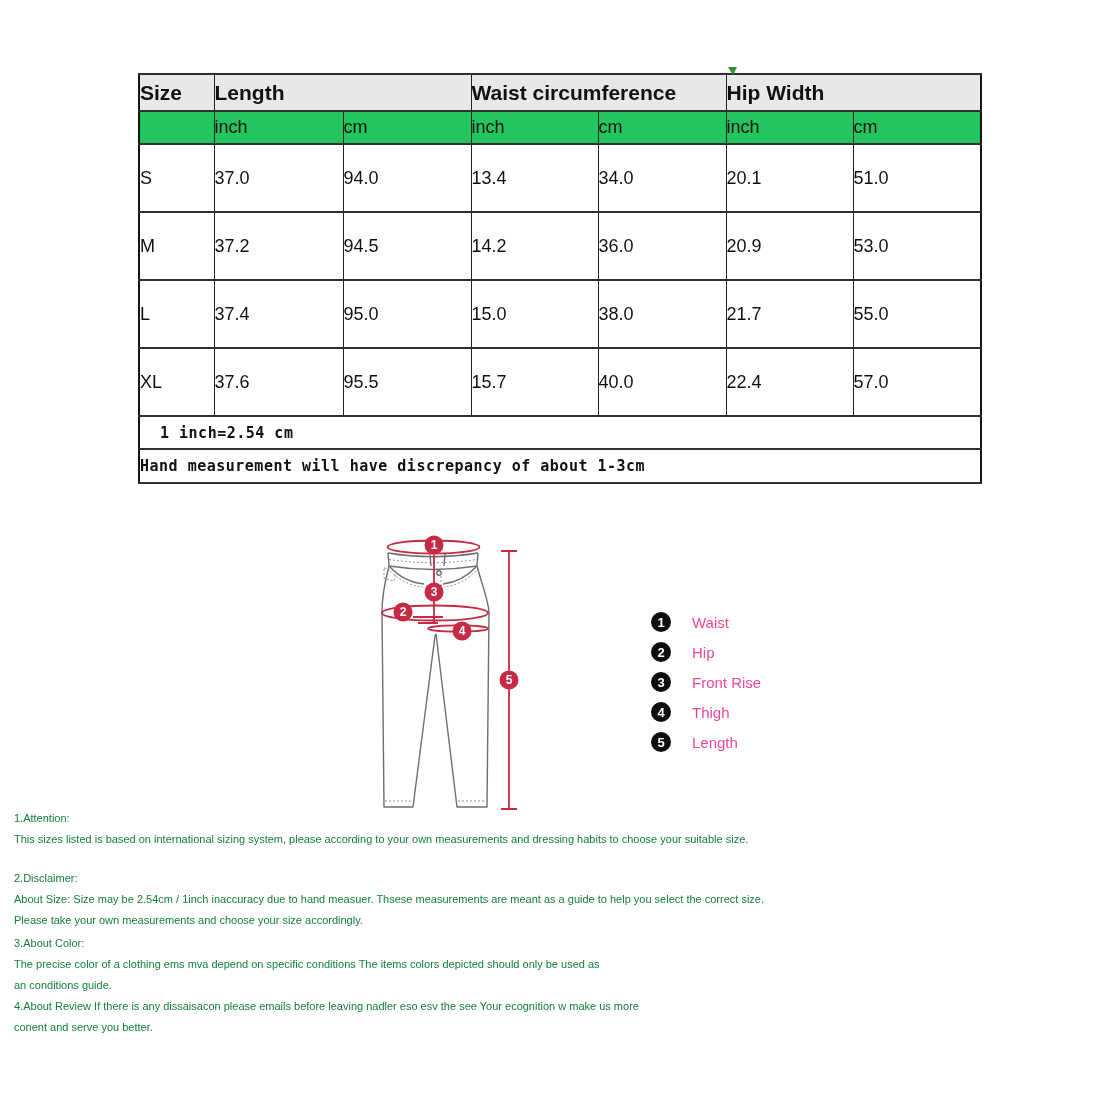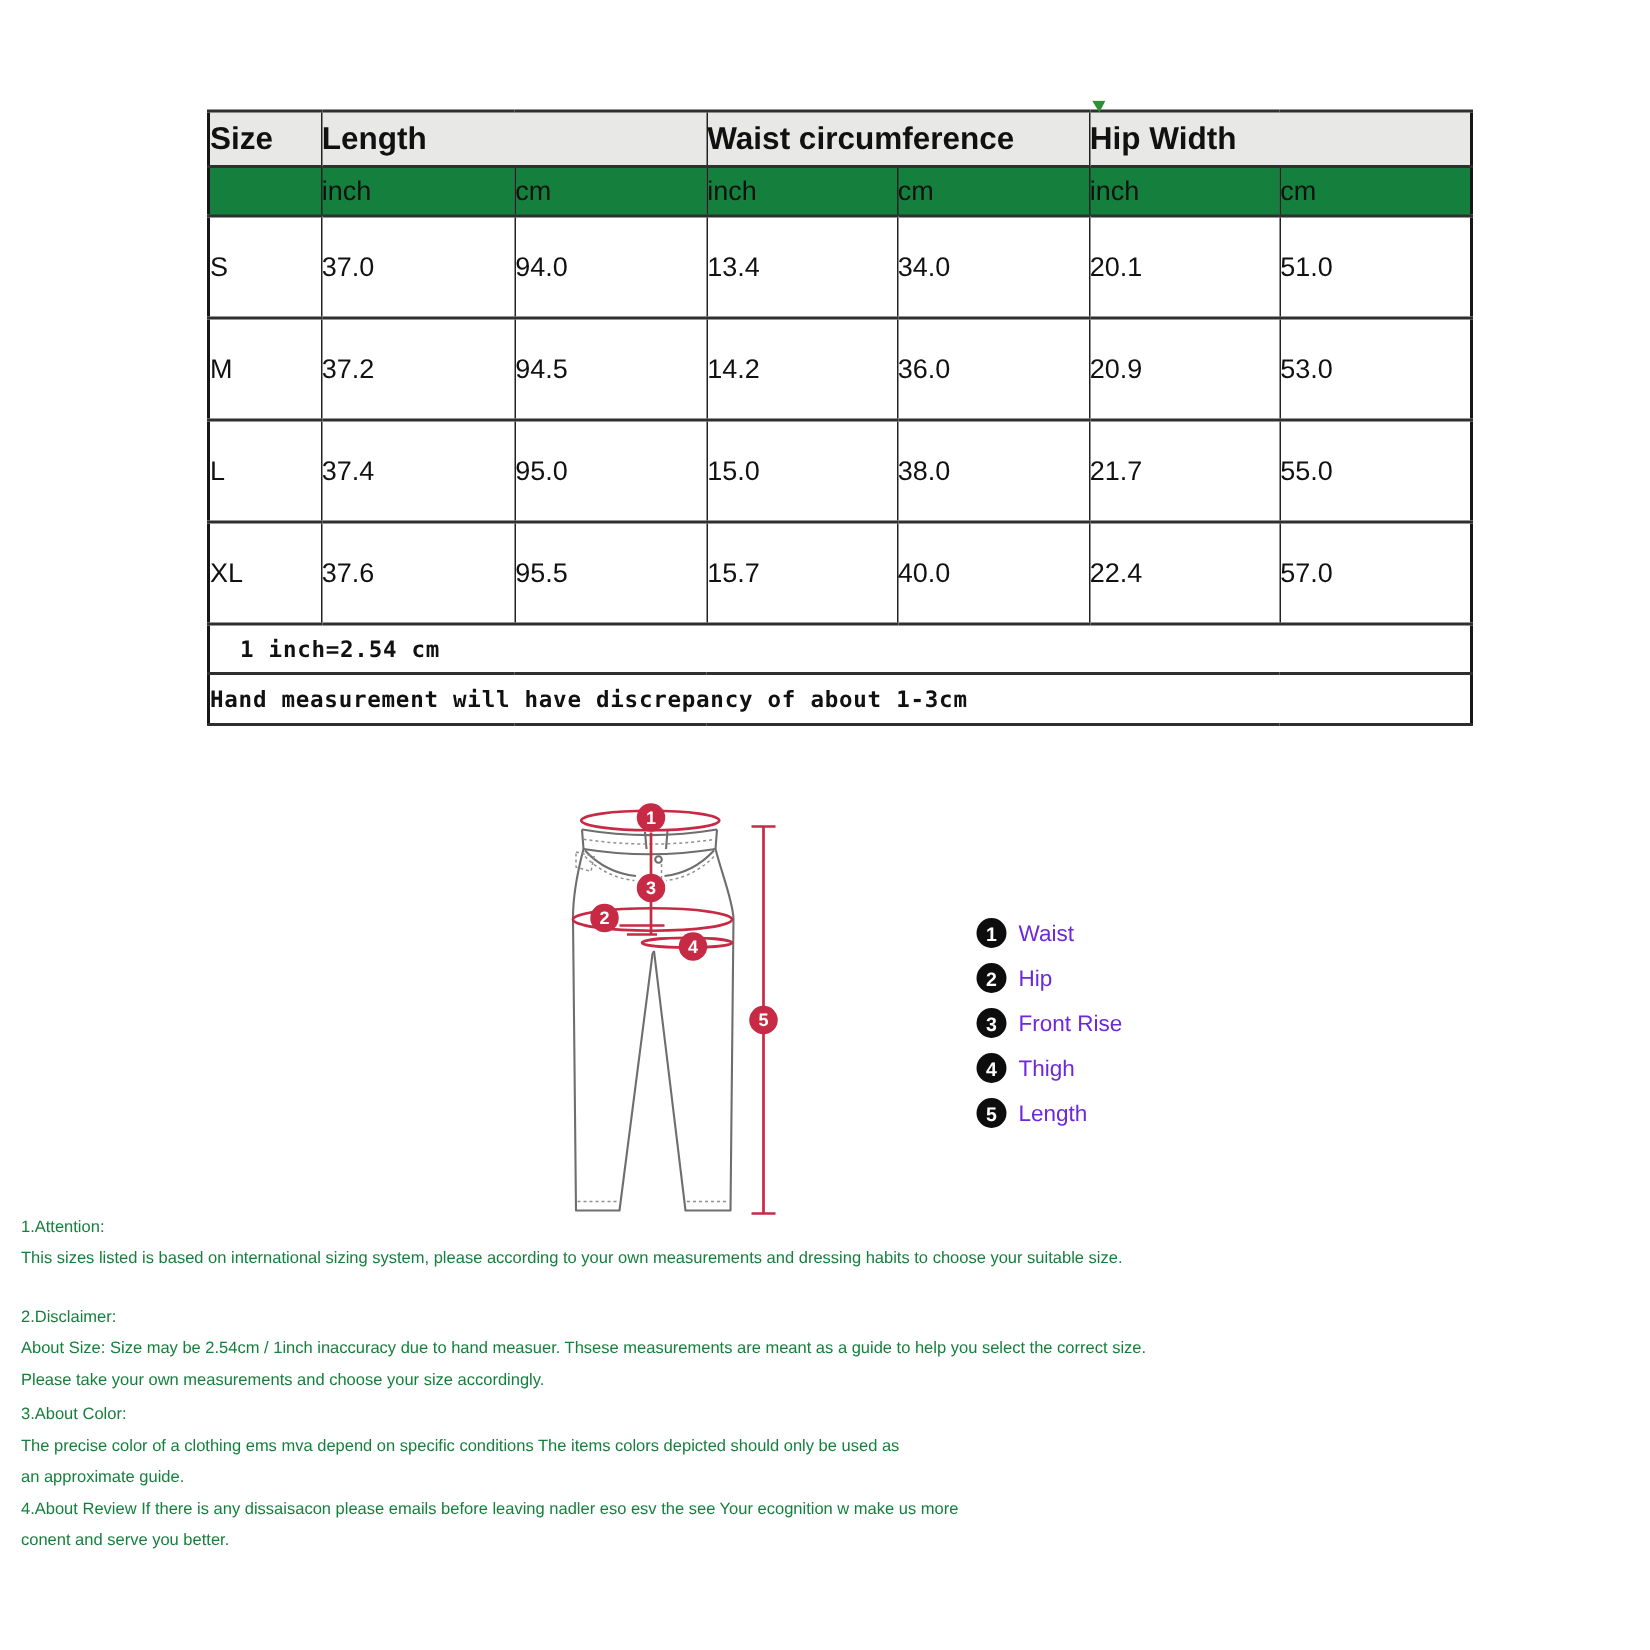--- a/index.html
+++ b/index.html
@@ -6,37 +6,37 @@
   #canvas{position:relative;width:1100px;height:1100px;background:#ffffff;overflow:hidden;
           font-family:"Liberation Sans",sans-serif;color:#111;}
 
   
   table.size-table{position:absolute;left:138px;top:73px;width:842px;border-collapse:collapse;
     table-layout:fixed;border:2px solid #161616;}
   table.size-table td{border-left:1px solid #222;border-right:1px solid #222;
     border-top:2px solid #2f2f2f;border-bottom:2px solid #2f2f2f;
     text-align:left;vertical-align:middle;padding:0;background:#fff;}
   tr.r-head1 td{height:35px;font-size:21px;font-weight:bold;background:#e8e8e6;}
-  tr.r-head2 td{height:31px;font-size:18px;background:#15803d;margin-top:36px;}
+  tr.r-head2 td{height:31px;font-size:18px;background:#22c55e;margin-top:36px;}
   tr.r-data td{height:66px;font-size:18px;}
   tr.r-note1 td{height:31px;padding-left:20px;}
   tr.r-note2 td{height:32px;}
   .mono-note{font-family:"DejaVu Sans Mono",monospace;font-weight:bold;font-size:15px;letter-spacing:0.5px;}
 
   .flag{position:absolute;left:728px;top:67px;width:9px;height:8px;background:#2f8f35;
         clip-path:polygon(0 0,100% 0,55% 100%);}
 
   
   .pants-svg{position:absolute;left:355px;top:525px;}
 
   .legend{position:absolute;left:651px;top:612px;}
   .legend-item{display:flex;align-items:center;height:20px;margin-bottom:10px;}
   .legend-badge{width:20px;height:20px;border-radius:50%;background:#0d0d0d;color:#fff;
     font-size:13px;font-weight:bold;display:flex;align-items:center;justify-content:center;flex:0 0 20px;}
-  .legend-label{margin-left:8px;font-size:15px;color:#6d28d9;}
+  .legend-label{margin-left:21px;font-size:15px;color:#ec4899;}
 
   
   .notes{position:absolute;left:14px;top:808px;width:1082px;font-size:11px;line-height:21px;color:#15803d;}
   .notes .gap-a{margin-top:18px;}
   .notes .gap-b{margin-top:2px;}
   .notes .gap-c{}
   .note-line{white-space:nowrap;}
 </style>
 </head>
 <body>
@@ -186,18 +186,18 @@
   </div>
 
   <div class="notes">
     <div class="note-line">1.Attention:</div>
     <div class="note-line">This sizes listed is based on international sizing system, please according to your own measurements and dressing habits to choose your suitable size.</div>
     <div class="note-line gap-a">2.Disclaimer:</div>
     <div class="note-line">About Size: Size may be 2.54cm / 1inch inaccuracy due to hand measuer. Thsese measurements are meant as a guide to help you select the correct size.</div>
     <div class="note-line">Please take your own measurements and choose your size accordingly.</div>
     <div class="note-line gap-b">3.About Color:</div>
     <div class="note-line">The precise color of a clothing ems mva depend on specific conditions The items colors depicted should only be used as</div>
-    <div class="note-line">an approximate guide.</div>
+    <div class="note-line">an conditions guide.</div>
     <div class="note-line gap-c">4.About Review If there is any dissaisacon please emails before leaving nadler eso esv the see Your ecognition w make us more</div>
     <div class="note-line">conent and serve you better.</div>
   </div>
 
 </div>
 
 </body></html>

